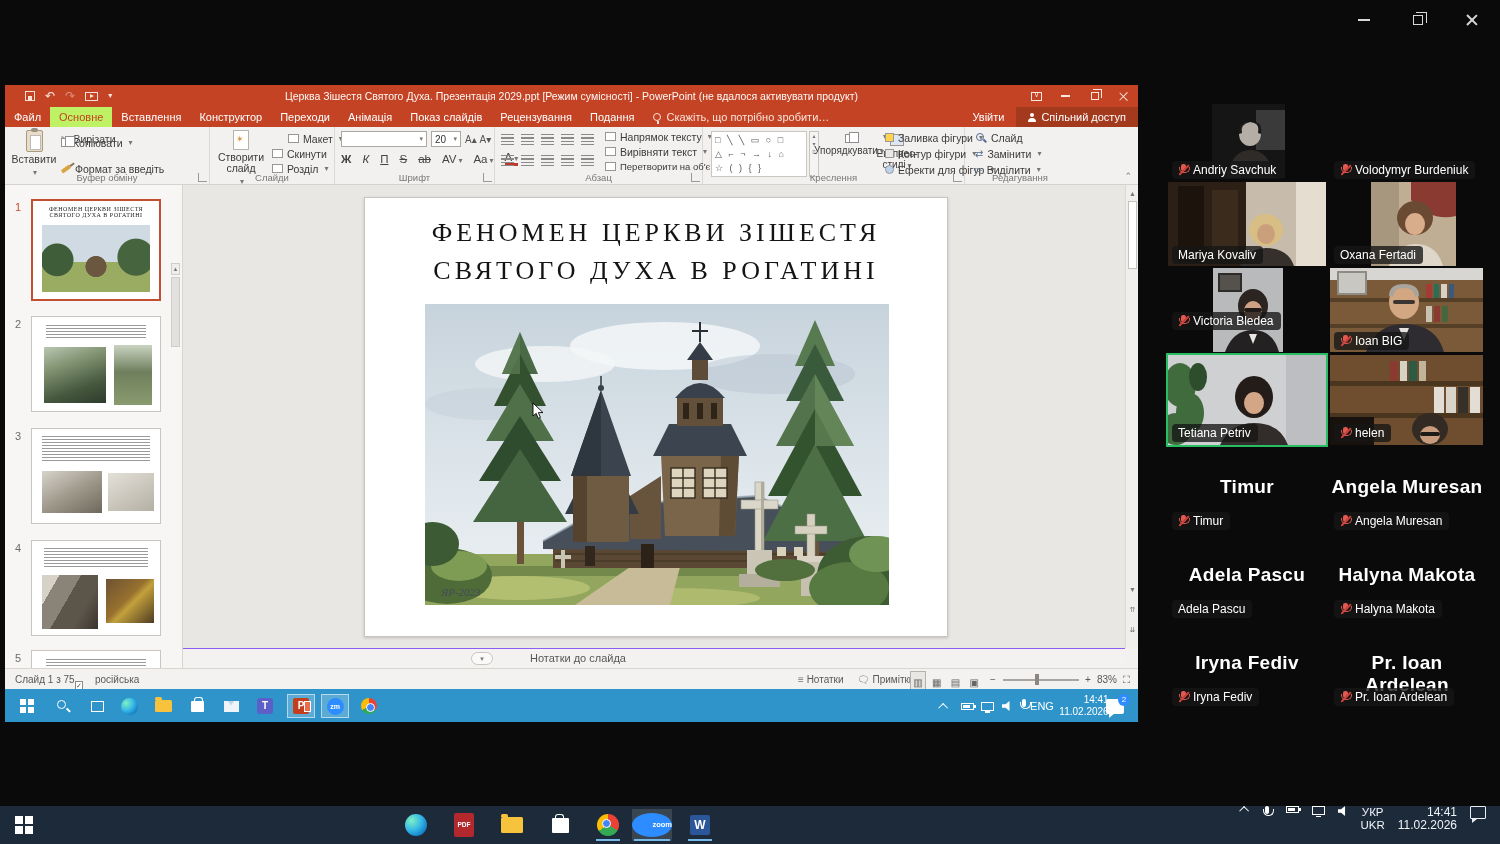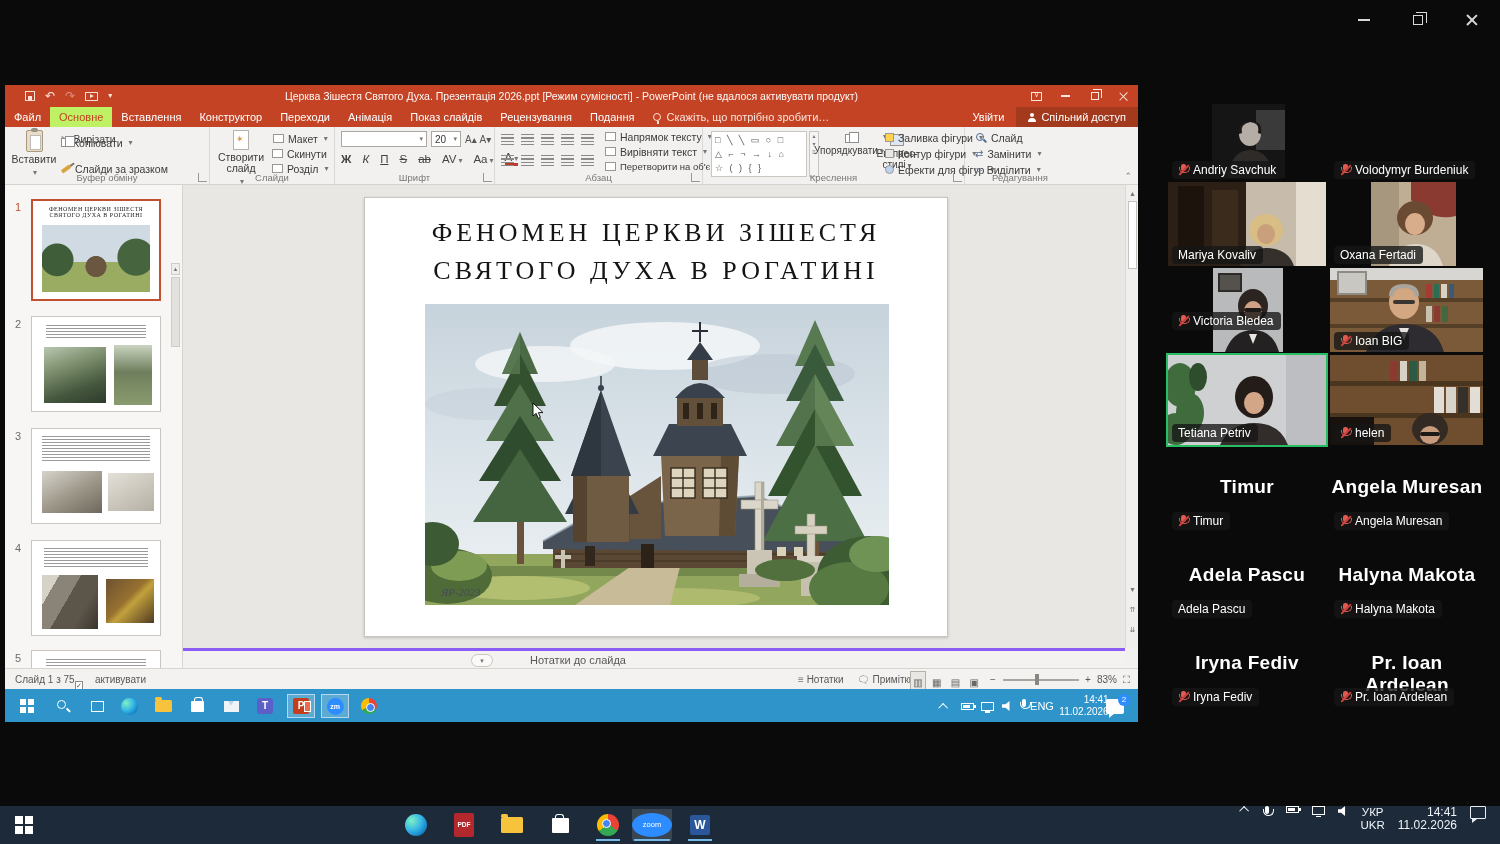--- a/index.html
+++ b/index.html
@@ -98,21 +98,21 @@
   .slidearea{position:absolute;left:178px;top:100px;width:942px;height:463px;background:#E9E7E4}
   .slide{position:absolute;left:181px;top:12px;width:584px;height:440px;background:#fff;border:1px solid #C9C6C2;box-shadow:0 1px 3px rgba(0,0,0,.18)}
   .slidetitle{position:absolute;left:0;right:0;top:16px;text-align:center;font-family:"Liberation Serif",serif;font-size:26px;letter-spacing:4px;color:#141414;line-height:38px}
   .painting{position:absolute;left:60px;top:106px;width:464px;height:301px}
   .cursor{position:absolute;left:167px;top:205px;width:12px;height:17px}
 
   .vscroll{position:absolute;right:0;top:100px;width:13px;height:463px;background:#F1EFED;border-left:1px solid #DCD8D4;font-size:7px;color:#777;text-align:center}
   .vsth{position:absolute;left:2px;top:16px;width:9px;height:68px;background:#fff;border:1px solid #c6c2bd}
   .vbtn{position:absolute;left:0;width:13px;height:13px;line-height:13px}
 
-  .notesbar{position:absolute;left:178px;top:563px;width:942px;height:20px;background:#F3F2F1;border-top:3px solid #8b5cf6;font-size:11px;color:#5a5856}
+  .notesbar{position:absolute;left:178px;top:563px;width:942px;height:20px;background:#F3F2F1;border-top:1px solid #8b5cf6;font-size:11px;color:#5a5856}
   .notescol{position:absolute;left:347px;top:3px}
   .splitbtn{position:absolute;left:288px;top:3px;width:22px;height:13px;border:1px solid #c9c5bf;background:#faf9f8;border-radius:7px;font-size:7px;color:#777;text-align:center;line-height:12px}
 
   .statusbar{position:absolute;left:0;top:583px;width:1133px;height:21px;background:#F3F2F1;border-top:1px solid #D8D5D1;font-size:10px;color:#5a5856}
   .statusbar .sitem{position:absolute;top:0;height:21px;line-height:21px}
   .spell-ic{width:11px;height:11px;border:1px solid #8a8a8a;background:#fff;font-size:7px;line-height:10px;text-align:center;color:#555}
   .viewic{display:inline-block;width:16px;text-align:center;font-size:10px;color:#666}
   .viewic.on{border:1px solid #b5b1ab;background:#e9e7e3}
   .ztrack{position:absolute;top:10px;width:76px;height:1.6px;background:#a9a6a2}
   .zthumb{position:absolute;top:5px;width:4px;height:11px;background:#8a8782}
@@ -171,21 +171,21 @@
   .hstart{position:absolute;left:0;top:0;width:48px;height:38px;display:flex;align-items:center;justify-content:center}
   .hsearch{position:absolute;left:48px;top:4px;width:342px;height:30px;background:#fff;border:1px solid #5f5f5f;display:flex;align-items:center;gap:9px;padding:0 10px;color:#3c3c3c;font-size:14.5px}
   .magd{position:relative;width:15px;height:15px;color:#222}
   .magd::before{content:"";position:absolute;left:1px;top:1px;width:8px;height:8px;border:1.8px solid #222;border-radius:50%}
   .magd::after{content:"";position:absolute;left:10.5px;top:10.5px;width:5px;height:1.8px;background:#222;transform:rotate(45deg)}
   .hti{position:absolute;top:3px;width:40px;height:32px;display:flex;align-items:center;justify-content:center}
   .hti.activeapp{background:rgba(255,255,255,.13)}
   .runline{position:absolute;bottom:0;height:2.4px;background:#76b9e8}
   .pdf-ic{width:20px;height:24px;background:#B3282D;border-radius:2px;color:#fff;font-size:6.5px;font-weight:bold;text-align:center;line-height:24px}
   .word-ic{width:20px;height:20px;background:#2B579A;border-radius:2px;color:#fff;font-weight:bold;font-size:12px;text-align:center;line-height:20px}
-  .zoomapp{width:48px;height:24px;border-radius:50%;background:#2D8CFF;color:#fff;font-size:7.5px;font-weight:normal;text-align:center;line-height:24px}
+  .zoomapp{width:48px;height:24px;border-radius:50%;background:#2D8CFF;color:#fff;font-size:7.5px;font-weight:bold;text-align:right;line-height:24px}
   .htray{position:absolute;top:0;height:38px;display:flex;align-items:flex-start;gap:13px;right:14px}
   .langstack,.timestack{font-size:11.5px;line-height:13px;text-align:center;color:#eef3f8}
   .timestack{text-align:right;font-size:12px}
   .achat{width:16px;height:13px;border:1.5px solid #e8eef4;border-radius:1px;position:relative}
   .achat::before{content:"";position:absolute;left:1px;bottom:-5px;border-top:4px solid #e8eef4;border-right:5px solid transparent}
 </style>
 </head>
 <body>
 
 <div class="screen">
@@ -206,21 +206,21 @@
     <div class="ppt">
 
       <div class="titlebar">
         <div class="qat">
           <span class="disk"></span>
           <span class="qi">↶</span>
           <span class="qi" style="opacity:.45">↷</span>
           <span class="present-ic"></span>
           <span class="qi" style="font-size:8px">▾</span>
         </div>
-        <div class="ttext">Церква Зішестя Святого Духа.  Презентація 2026.ppt [Режим сумісності] - PowerPoint (не вдалося активувати продукт)</div>
+        <div class="ttext">Церква Зішестя Святого Духа.  Презентація 2029.ppt [Режим сумісності] - PowerPoint (не вдалося активувати продукт)</div>
         <div class="tbtns">
           <div class="tbtn">
               <span class="rdopt"></span>
             </div>
           <div class="tbtn">
               <span class="pmin"></span>
             </div>
           <div class="tbtn">
               <span class="prest"></span>
             </div>
@@ -263,32 +263,32 @@
           <div class="smallbtn" style="left:56px;top:4px">
               <span class="scis">✂</span>
               <span>Вирізати</span>
             </div>
           <div class="smallbtn dd" style="left:56px;top:8px">
               <span class="copy-ic"></span>
               <span>Копіювати</span>
             </div>
           <div class="smallbtn" style="left:56px;top:34px">
               <span class="brush-ic"></span>
-              <span>Слайди за зразком</span>
+              <span>Формат за введіть</span>
             </div>
           <div class="gtitle">Буфер обміну</div>
           <div class="launcher"></div>
         </div>
 
         <div class="rgroup" style="left:205px;width:125px">
           <div class="bigbtn dd" style="left:6px;width:50px">
             <span class="newslide-ic"></span>
             <span>Створити слайд</span>
           </div>
-          <div class="smallbtn dd" style="left:63px;top:4px">
+          <div class="smallbtn dd" style="left:78px;top:4px">
               <span class="mini-ic"></span>
               <span>Макет</span>
             </div>
           <div class="smallbtn" style="left:62px;top:19px">
               <span class="mini-ic"></span>
               <span>Скинути</span>
             </div>
           <div class="smallbtn dd" style="left:62px;top:34px">
               <span class="mini-ic"></span>
               <span>Розділ</span>
@@ -571,21 +571,21 @@
       </div>
 
       <div class="notesbar">
         <div class="splitbtn">▾</div>
         <div class="notescol">Нотатки до слайда</div>
       </div>
 
       <div class="statusbar">
         <div class="sitem" style="left:10px">Слайд 1 з 75</div>
         <div class="sitem" style="left:70px;top:5px"><span class="spell-ic">✓</span></div>
-        <div class="sitem" style="left:90px">активувати</div>
+        <div class="sitem" style="left:90px">російська</div>
         <div class="sitem" style="left:793px"><span style="color:#777">≡</span> <span>Нотатки</span></div>
         <div class="sitem" style="left:852px"><span style="color:#777">🗨</span> <span>Примітки</span></div>
         <div class="sitem" style="left:905px;top:2px">
           <span class="viewic on">▥</span>
           <span class="viewic">▦</span>
           <span class="viewic">▤</span>
           <span class="viewic">▣</span>
         </div>
         <div class="sitem" style="left:985px">−</div>
         <div class="ztrack" style="left:998px"></div>

